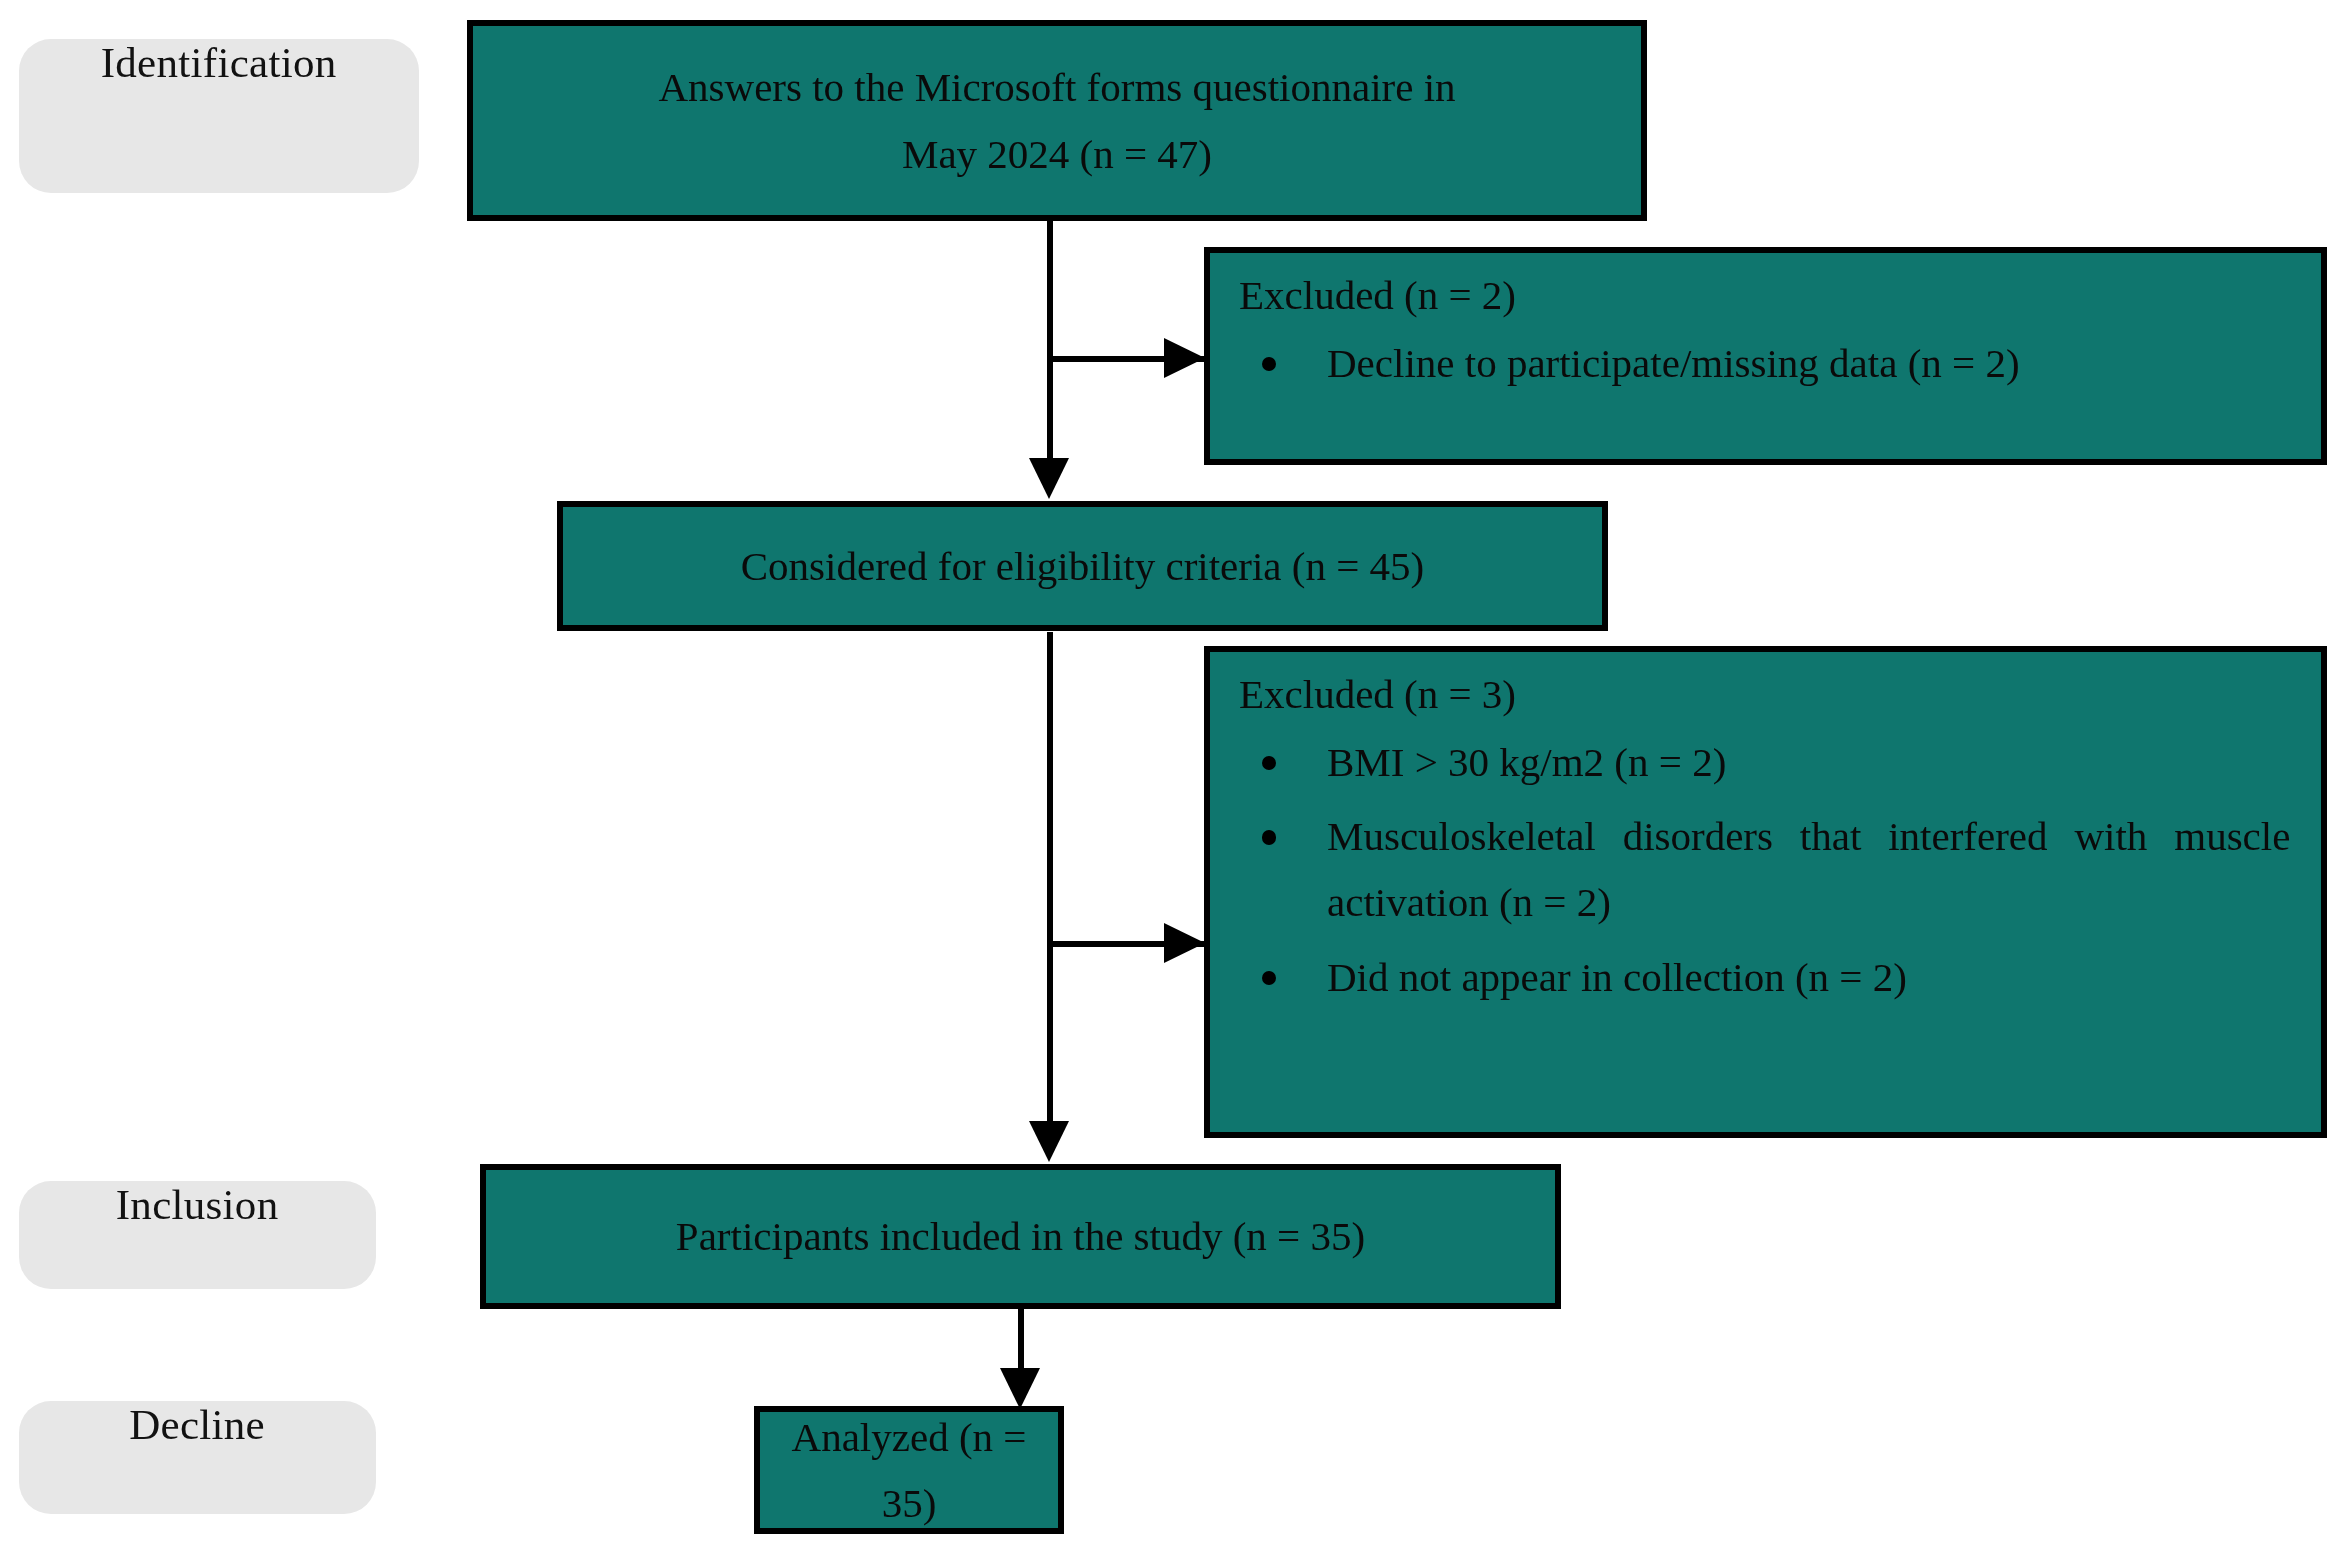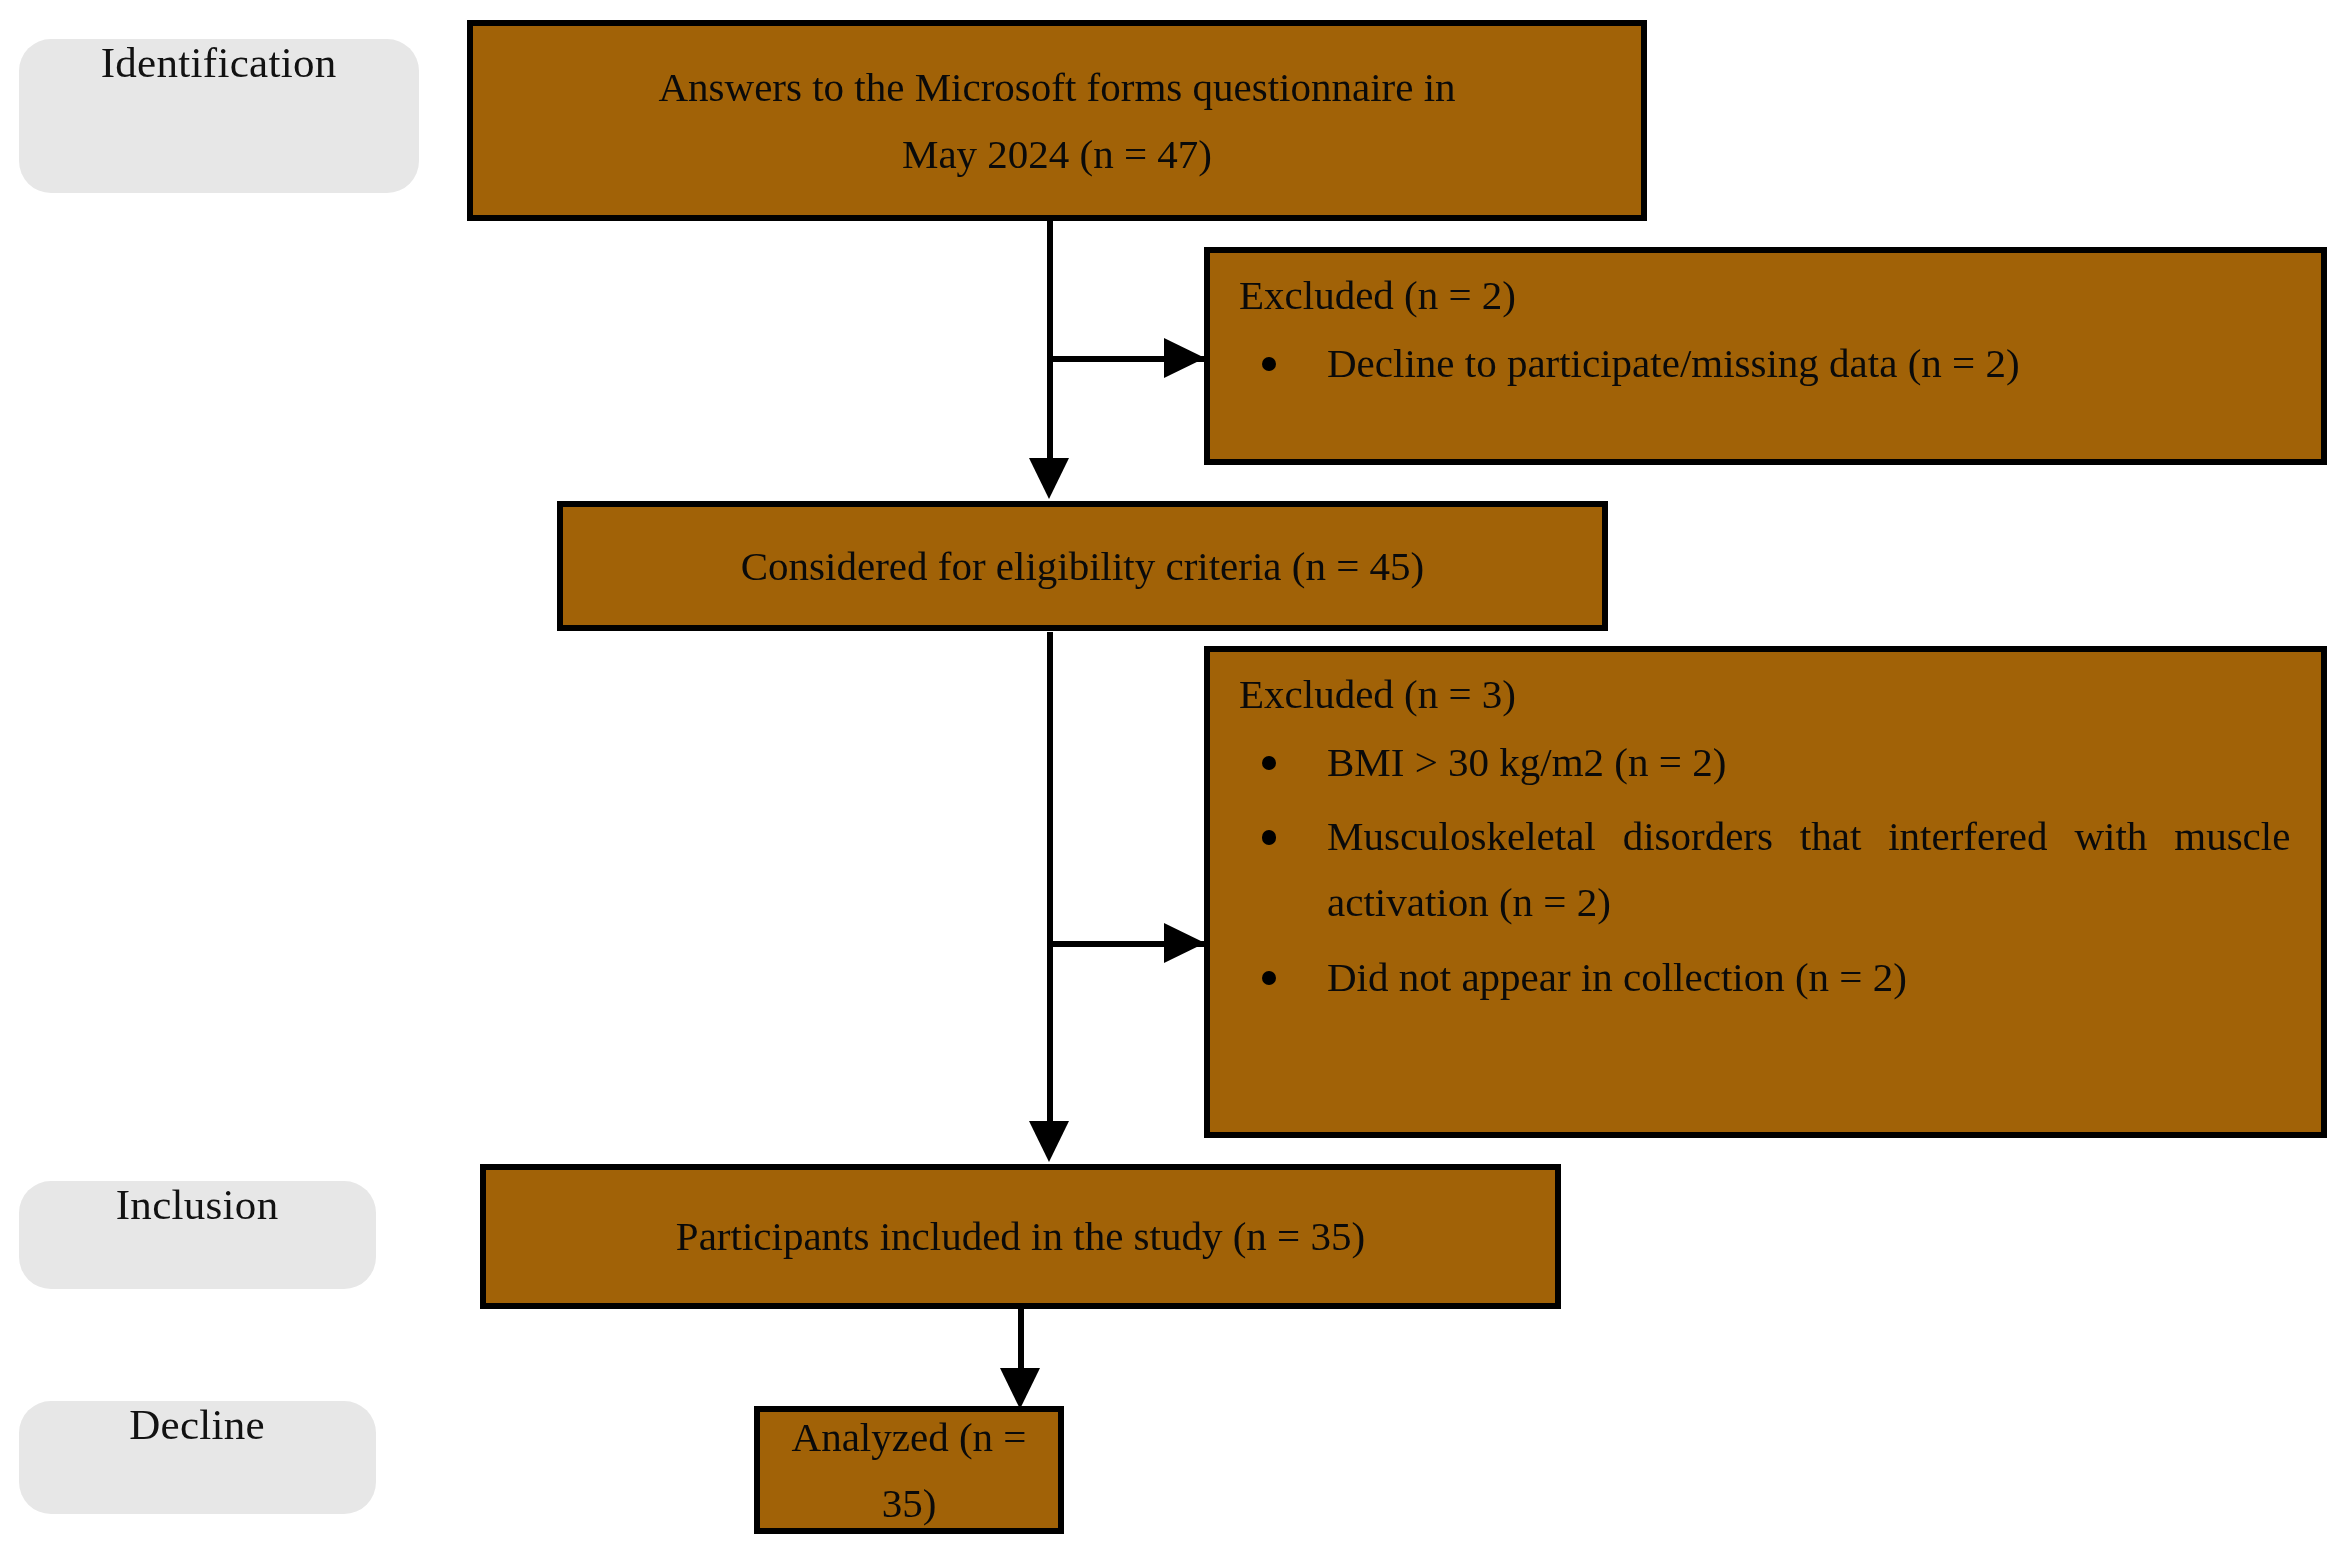--- a/index.html
+++ b/index.html
@@ -31,21 +31,21 @@
     justify-content: center;
     color: #121212;
     font-size: 43px;
     line-height: 1.1;
     letter-spacing: 0.3px;
   }
 
   
   .flow-box {
     position: absolute;
-    background: #a16207;
+    background: #0f766e;
     border: 6px solid #000000;
     box-sizing: border-box;
     overflow: hidden;
   }
   .box-center {
     display: flex;
     align-items: center;
     justify-content: center;
     text-align: center;
   }

